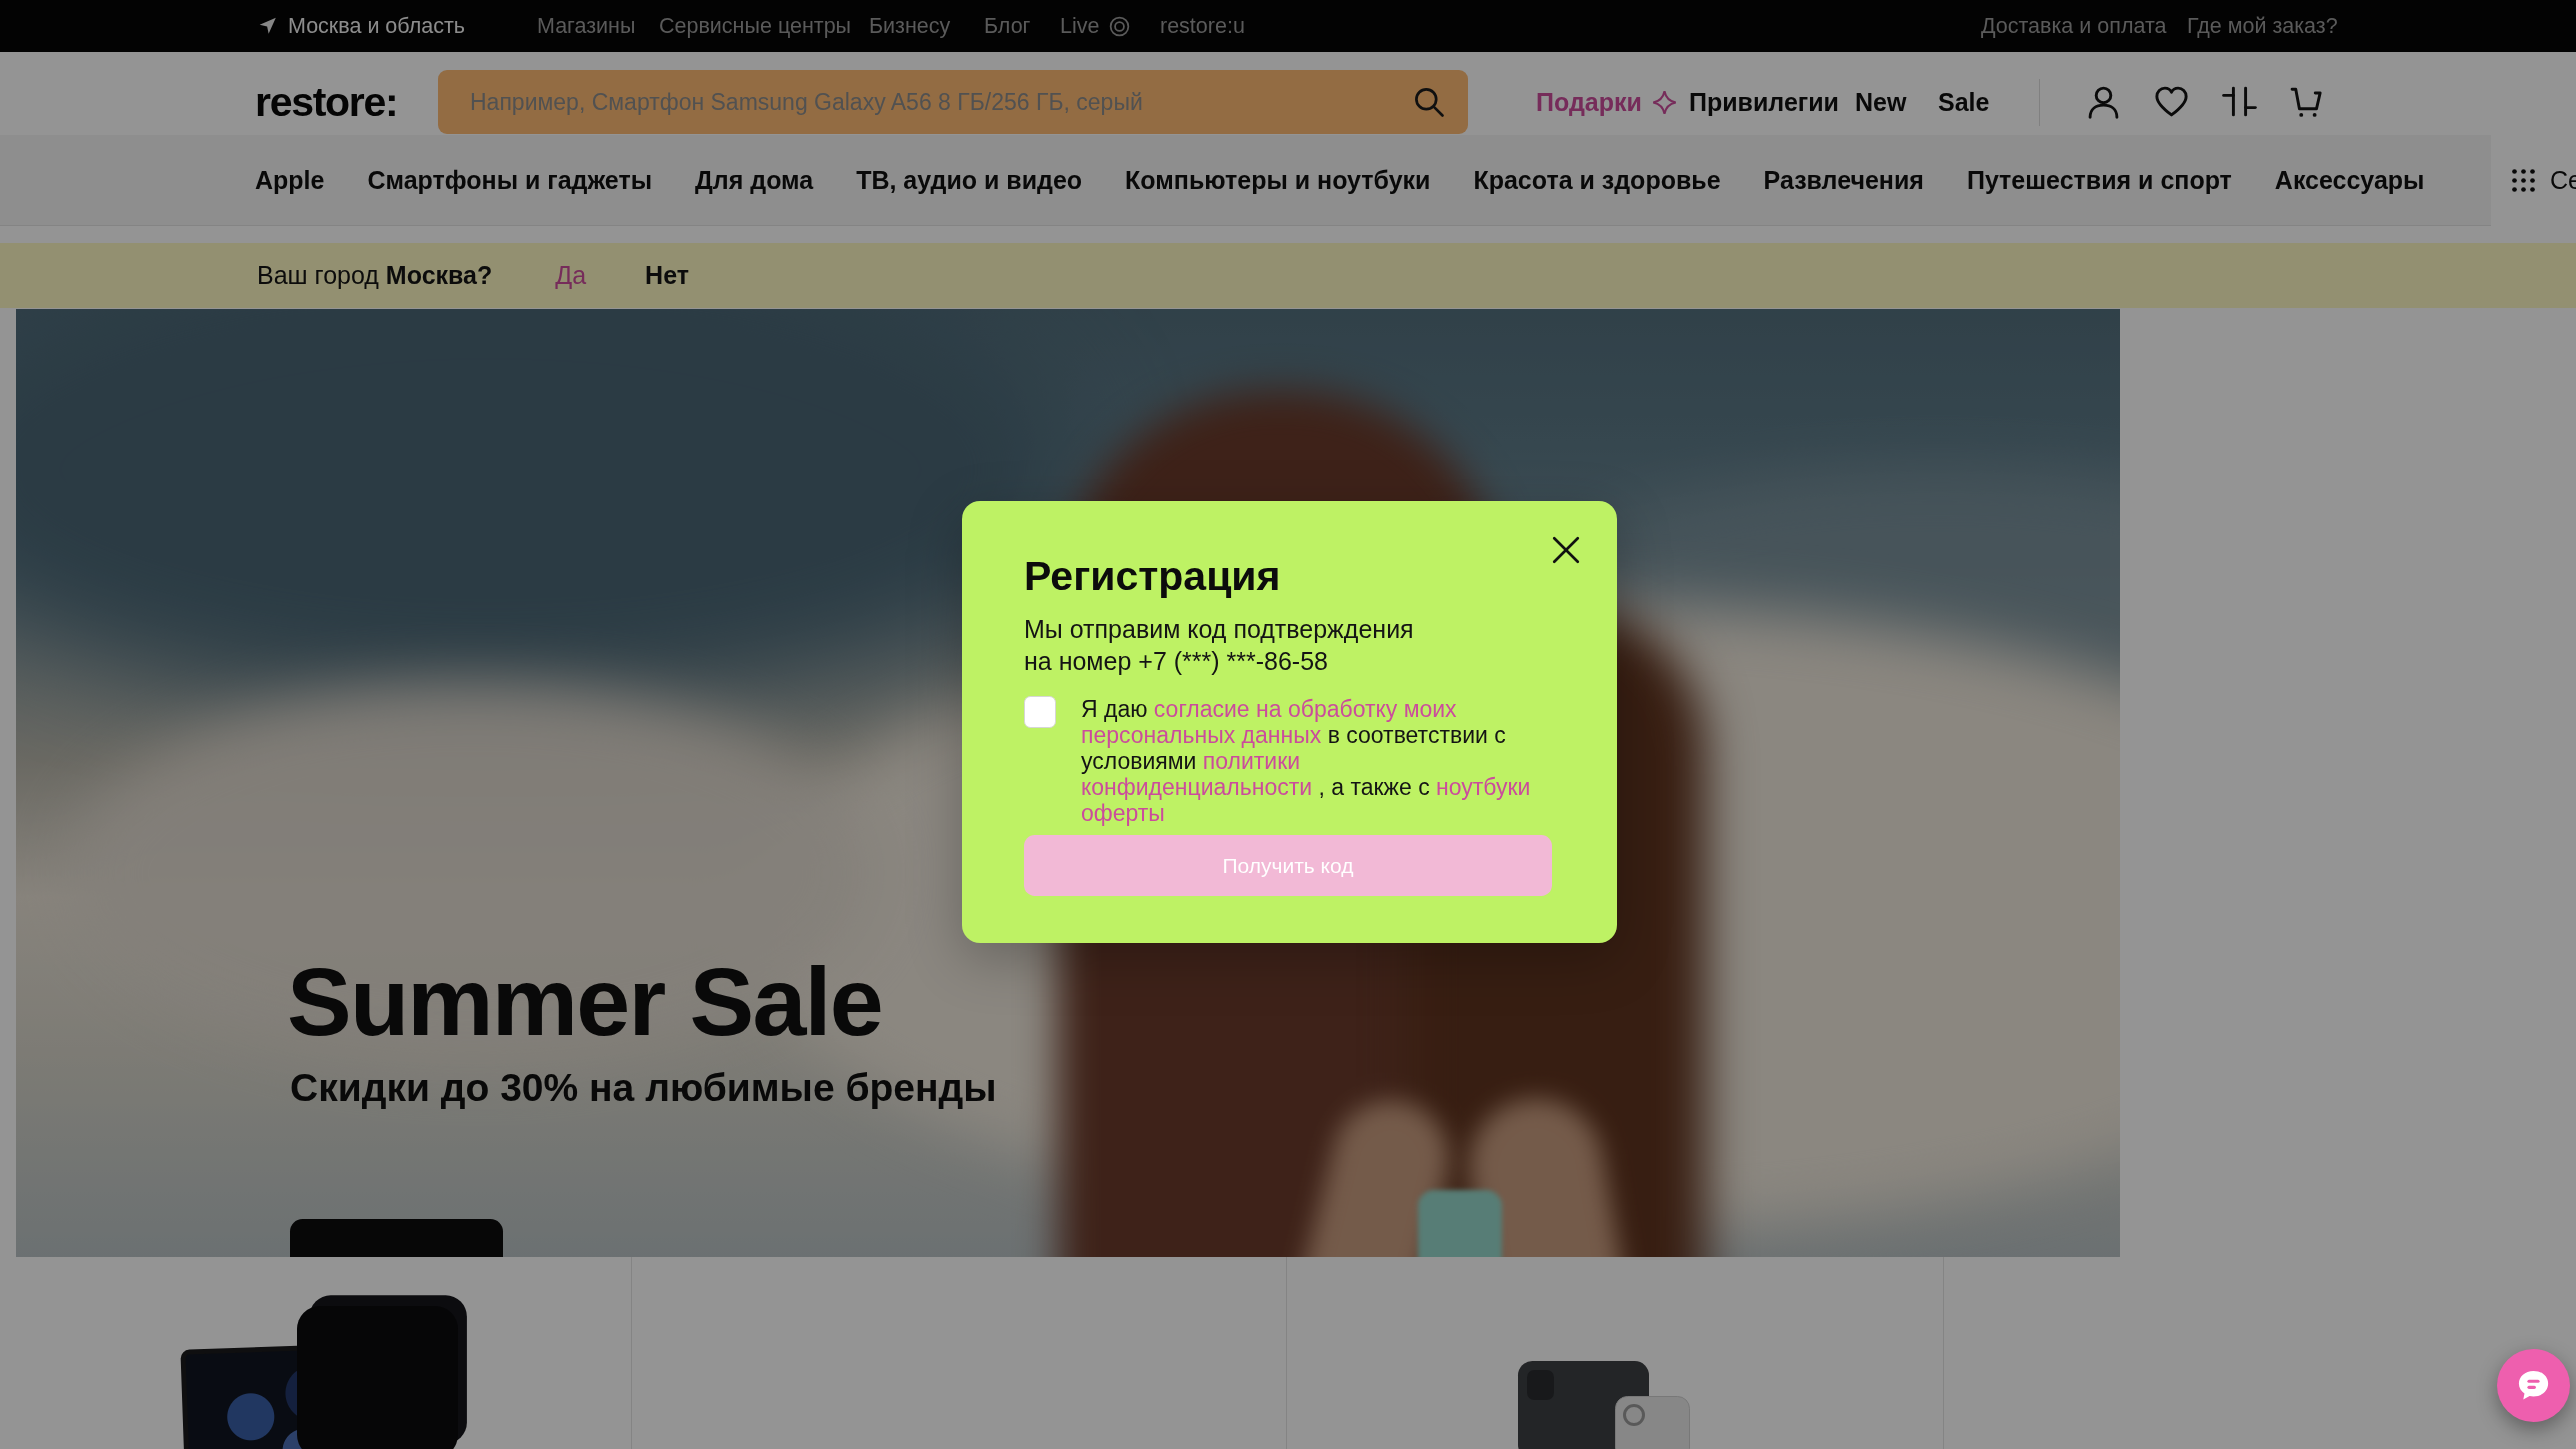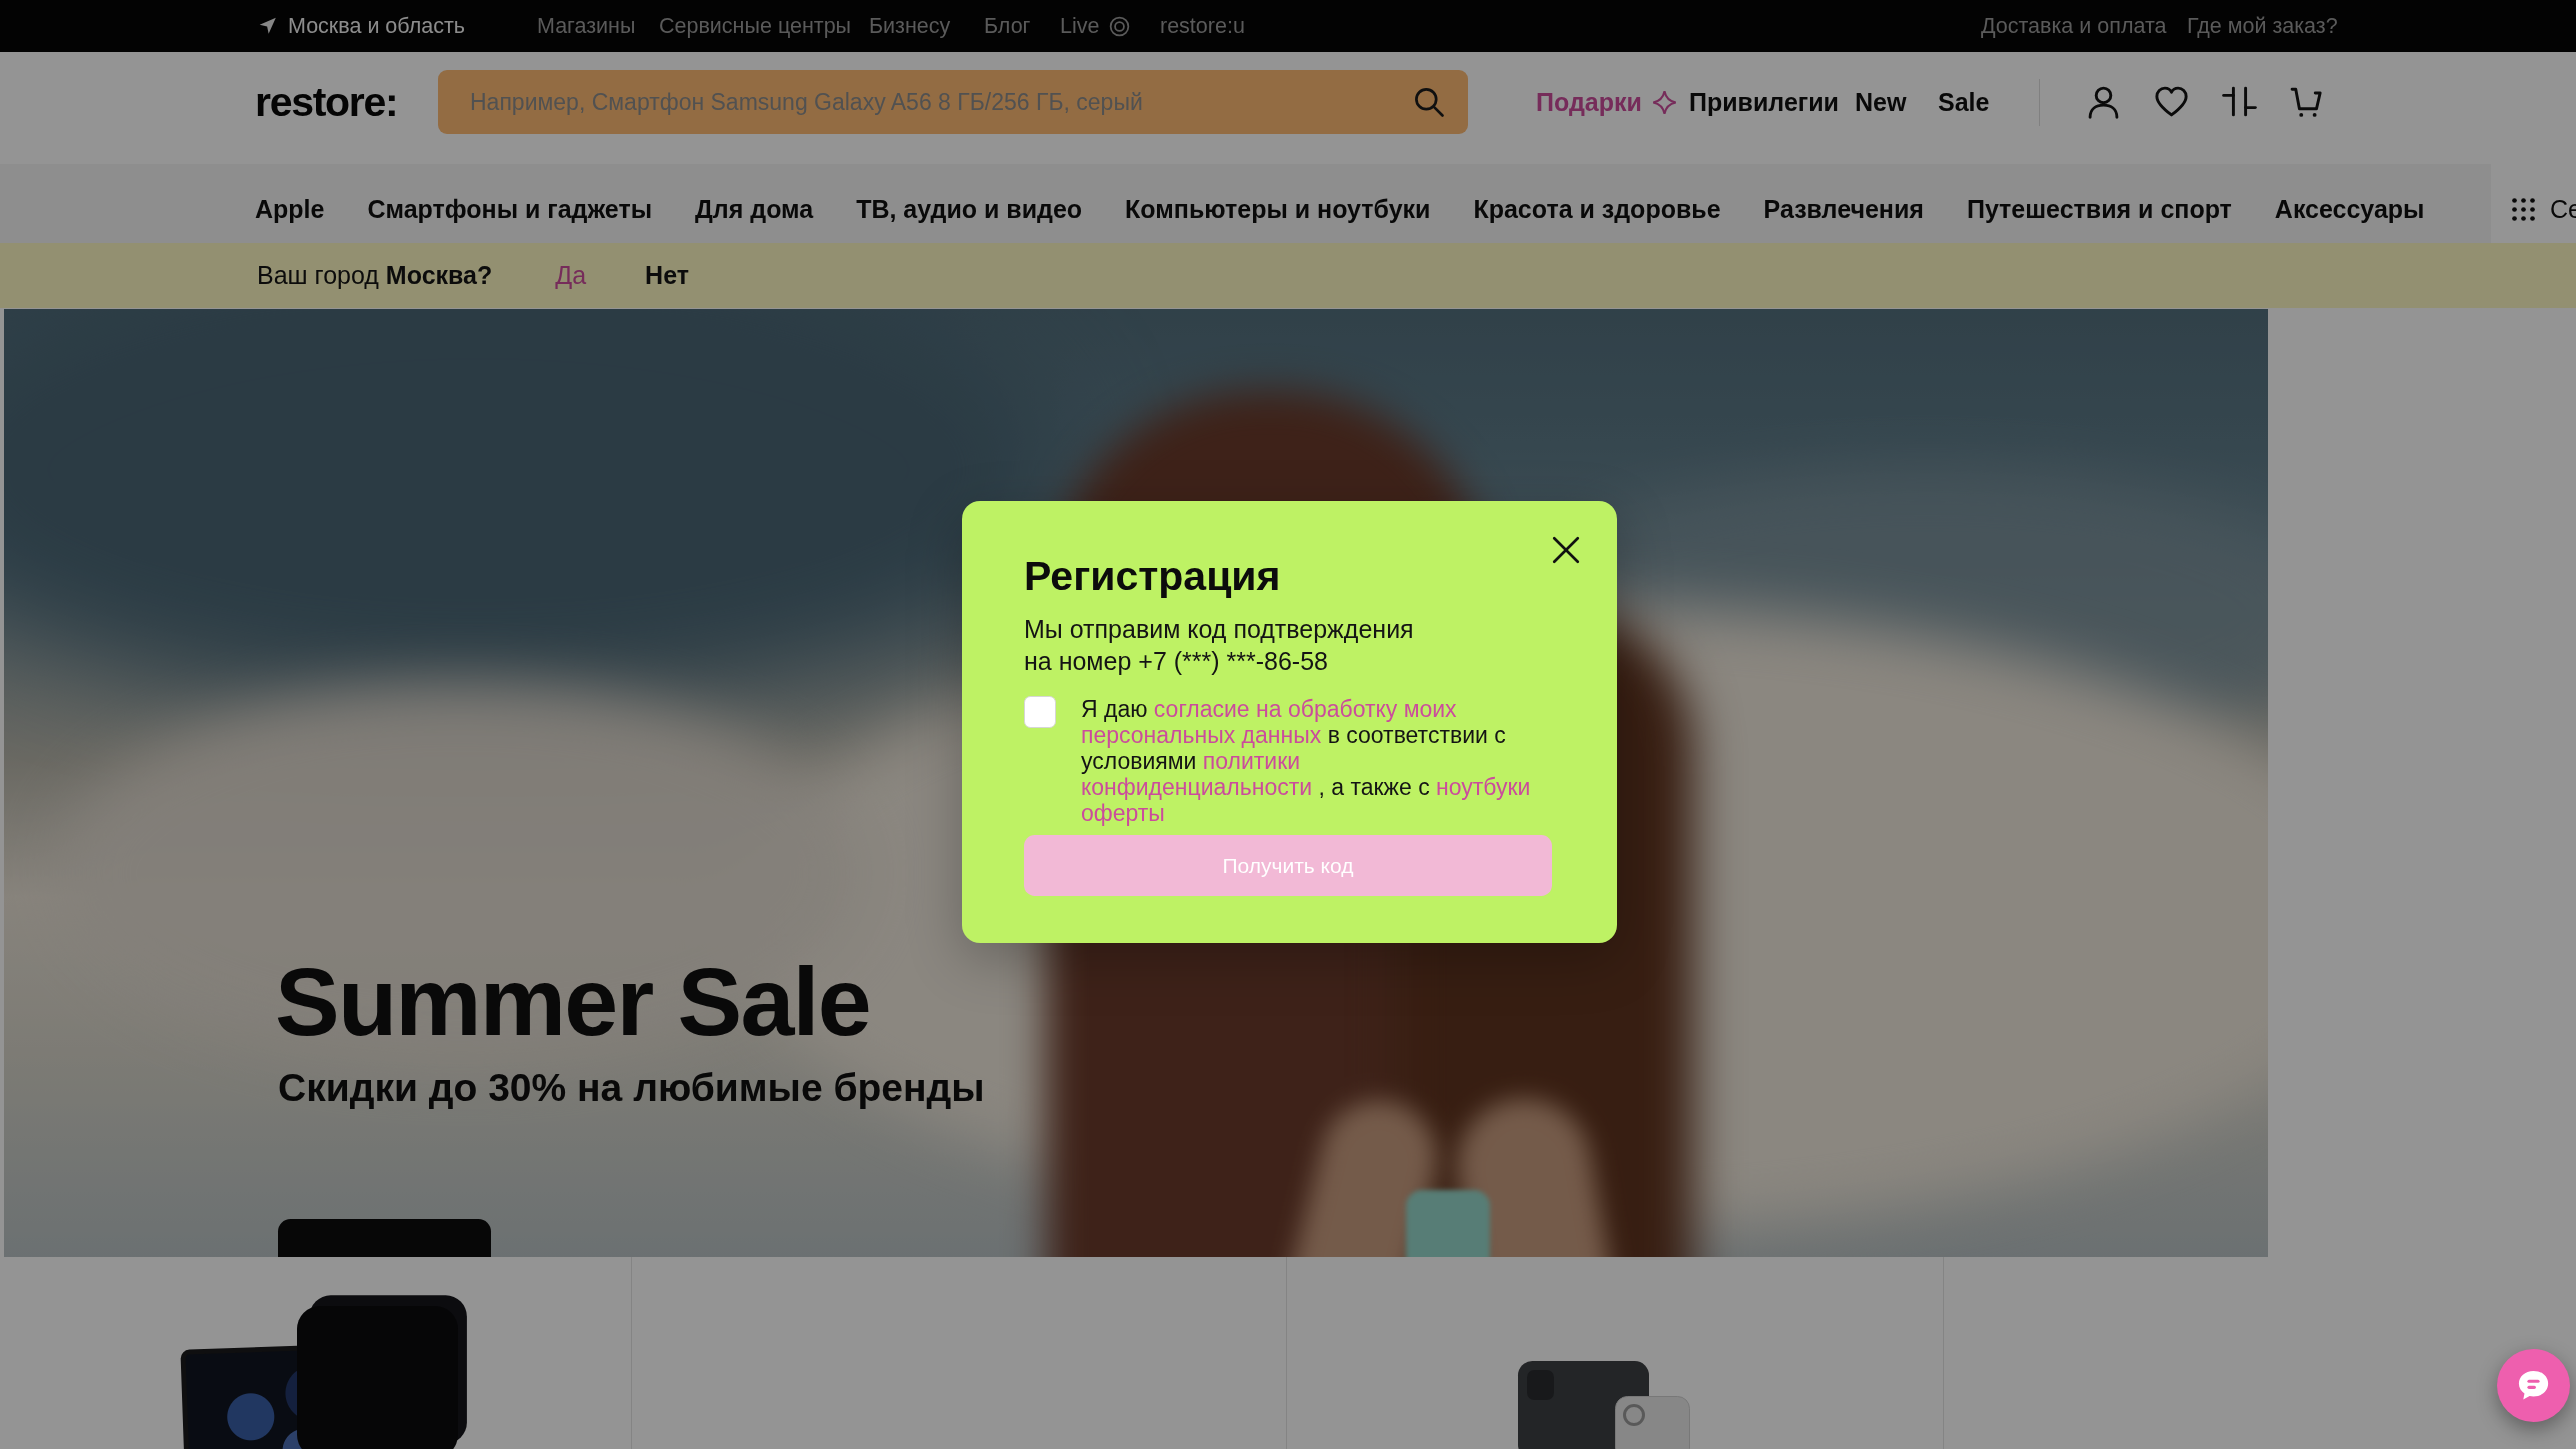--- a/index.html
+++ b/index.html
@@ -22,37 +22,37 @@
         border:none;border-radius:9px;font-size:23px;color:#222;padding:0 72px 0 32px;box-sizing:border-box;outline:none;}
   .search::placeholder{color:#8c8c8c;}
   .search-ic{position:absolute;left:1411px;top:32px;cursor:pointer;}
   .hnav{position:absolute;top:0;height:100px;display:flex;align-items:center;gap:9px;
         font-size:25px;font-weight:600;color:#111;cursor:pointer;white-space:nowrap;}
   .hnav.accent{color:var(--accent);}
   .hdr-divider{position:absolute;left:2039px;top:27px;width:0.9px;height:47px;background:#dcdcdc;}
   .hicon{position:absolute;top:30px;width:39px;height:39px;cursor:pointer;}
 
   
-  .catnav{position:absolute;left:0;top:164px;width:2491px;height:91px;background:#f5f5f5;
+  .catnav{position:absolute;left:0;top:135px;width:2491px;height:91px;background:#f5f5f5;
         border-bottom:0.9px solid #e4e4e4;display:flex;align-items:center;gap:43px;
         padding:0 256px 0 255px;box-sizing:border-box;}
   .catnav .cat{font-size:25px;font-weight:700;color:#101010;cursor:pointer;white-space:nowrap;}
   .catnav .spacer{flex:1;}
   .services{display:flex;align-items:center;gap:12.5px;font-size:25px;font-weight:500;color:#101010;cursor:pointer;}
 
   
   .citybar{position:absolute;left:0;top:243px;width:2576px;height:65px;background:#fef9c3;
         display:flex;align-items:center;font-size:25px;color:#151515;}
   .citybar .q{margin-left:257px;}
   .citybar b{font-weight:700;}
   .citybar .yes{margin-left:63px;color:var(--accent);font-weight:400;cursor:pointer;}
   .citybar .no{margin-left:59px;font-weight:600;cursor:pointer;}
 
   
-  .hero{position:absolute;left:4px;top:309px;width:2264px;height:948px;overflow:hidden;
+  .hero{position:absolute;left:16px;top:309px;width:2104px;height:948px;overflow:hidden;
         background:linear-gradient(180deg,#54707e 0%,#5d7a88 14%,#6f8a96 26%,#b8b6ab 48%,#e9e2d6 62%,#d8d5ca 78%,#b9c2c4 100%);}
   .cloud{position:absolute;border-radius:50%;filter:blur(30px);}
   .c1{left:733px;top:295px;width:1655px;height:626px;background:#efe8dc;}
   .c2{left:54px;top:376px;width:805px;height:376px;background:#e3dcd2;opacity:.9;}
   .c3{left:1521px;top:161px;width:805px;height:286px;background:#7e949e;opacity:.8;}
   .skydark{position:absolute;left:-107px;top:-72px;width:1163px;height:465px;background:#4a6675;
         border-radius:50%;filter:blur(54px);}
   .hair{position:absolute;left:1042px;top:81px;width:447px;height:1377px;background:#6b3b2b;
         border-radius:215px;filter:blur(19.7px);}
   .hair2{position:absolute;left:1395px;top:295px;width:295px;height:1163px;background:#60341f;

